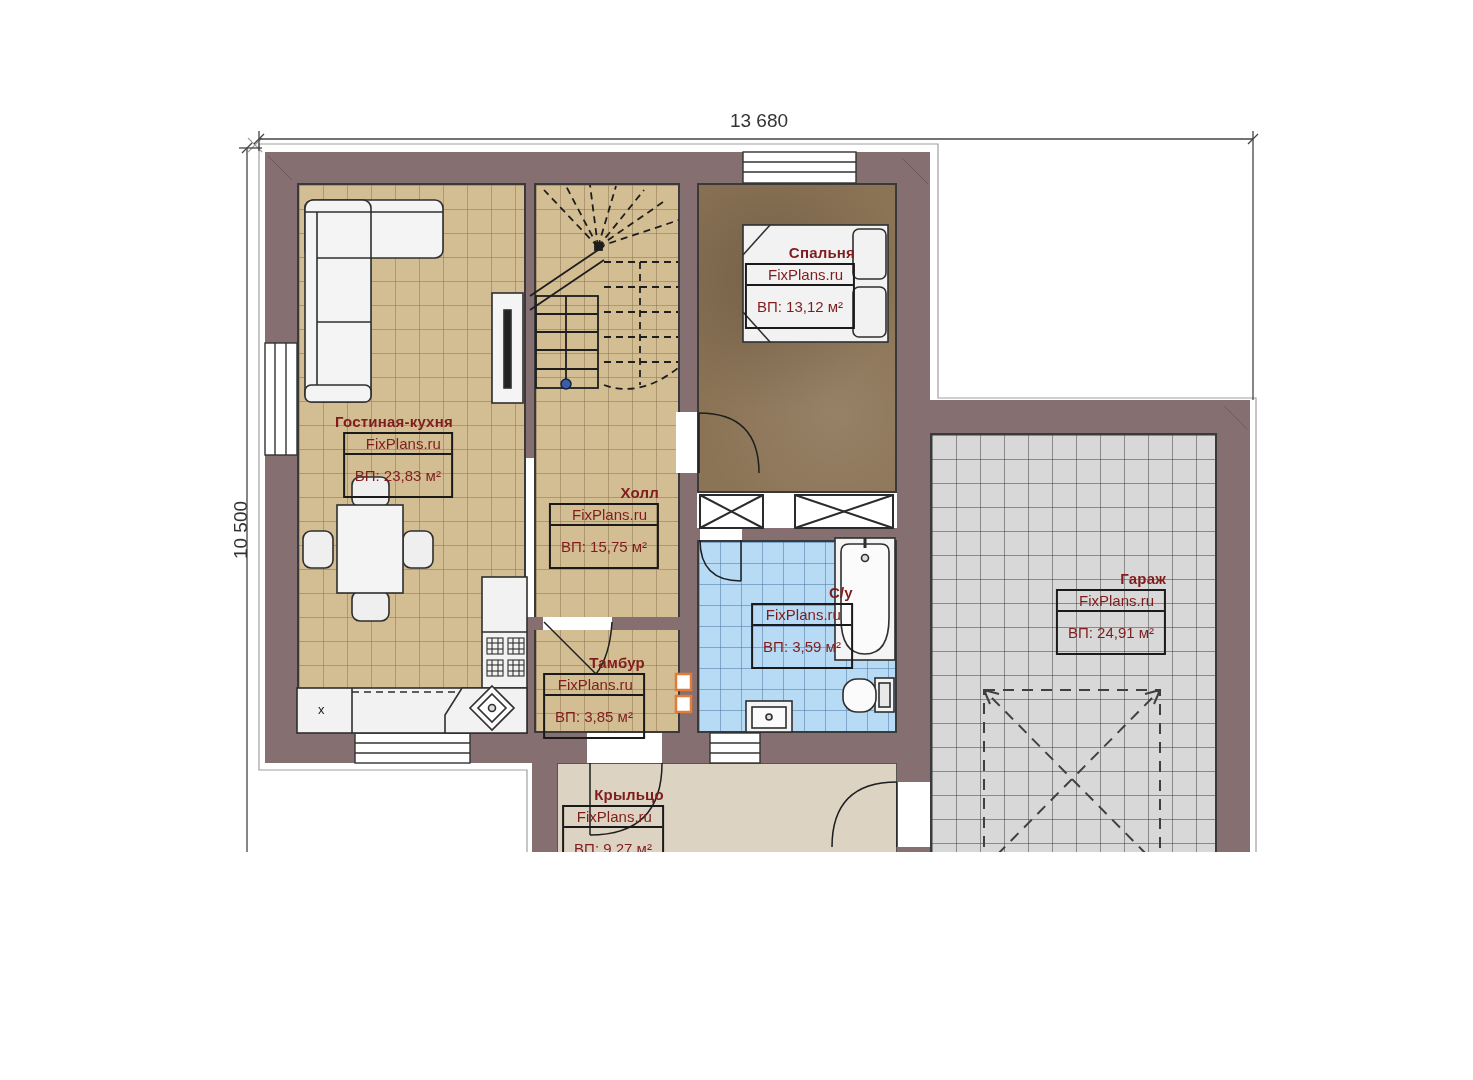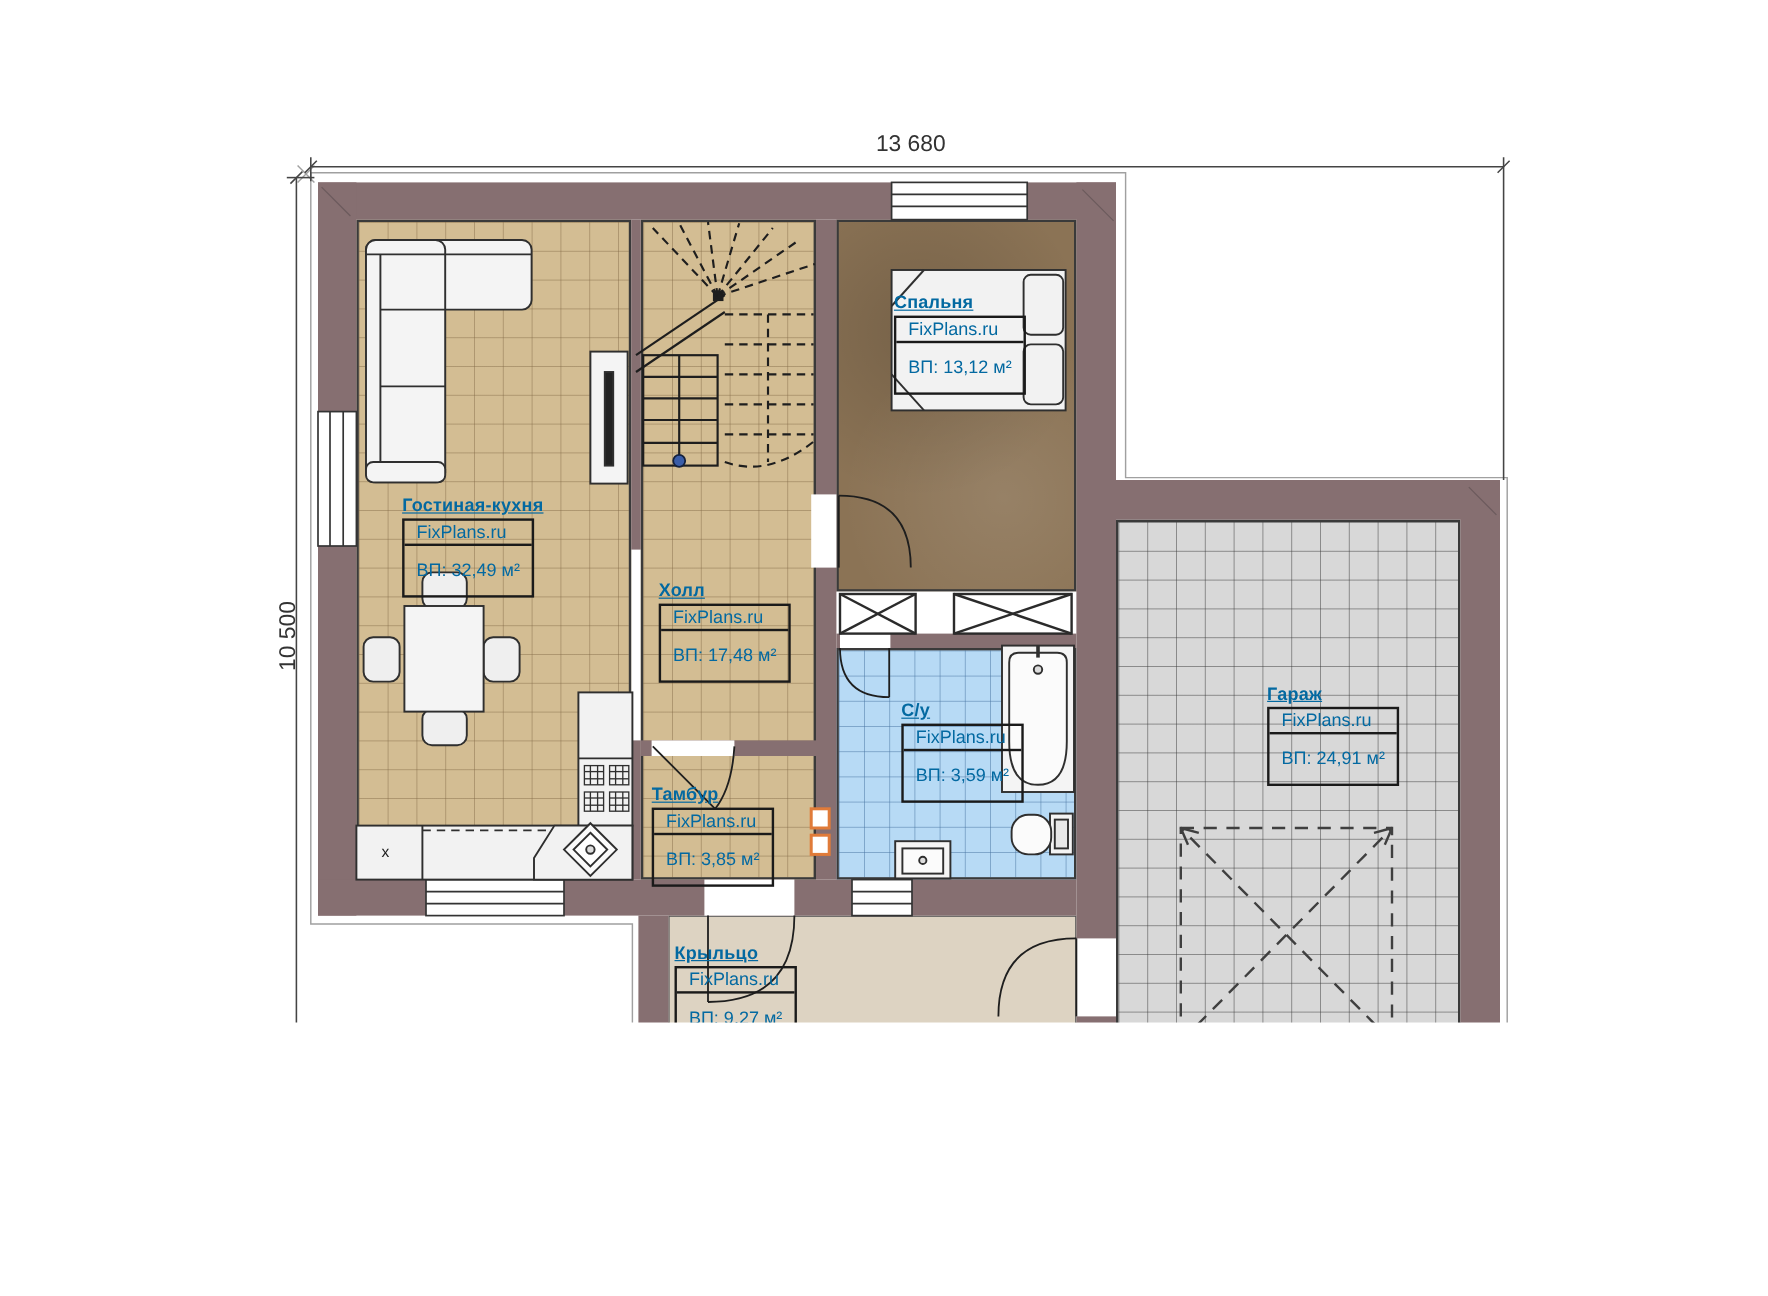--- a/index.html
+++ b/index.html
@@ -18,21 +18,21 @@
     background-image:linear-gradient(rgba(70,115,160,.5) 1px,transparent 1px),
                      linear-gradient(90deg,rgba(70,115,160,.5) 1px,transparent 1px);
     background-size:21px 21px;}
   .floor-garage{background-color:var(--floor_garage,#D8D8D8);
     background-image:linear-gradient(rgba(60,60,60,.5) 1px,transparent 1px),
                      linear-gradient(90deg,rgba(60,60,60,.5) 1px,transparent 1px);
     background-size:24px 24px;}
   .floor-porch{background-color:var(--floor_porch,#DDD3C2);}
   .floor-white{background:#fff;}
   svg.linework{position:absolute;left:0;top:0;z-index:3;}
-  .room-label{position:absolute;transform:translateX(-50%);text-align:left;color:#0369a1;z-index:5;white-space:nowrap;text-decoration:underline;}
+  .room-label{position:absolute;transform:translateX(-50%);text-align:right;color:#7f1d1d;z-index:5;white-space:nowrap;}
   .room-name{font-weight:bold;font-size:15px;letter-spacing:.2px;}
   .label-box{border:2px solid #1a1a1a;margin-top:2px;display:inline-block;}
   .label-brand{padding:1px 10px;border-bottom:2px solid #1a1a1a;font-size:15px;}
   .label-area{padding:12px 10px;font-size:15px;}
   .dim{position:absolute;color:#333;font-size:19px;z-index:5;text-align:center;}
   .dim-left{transform:rotate(-90deg);}
   .kitchen-x{position:absolute;z-index:5;font-size:13px;color:#222;}
 </style>
 </head>
 <body>
@@ -298,28 +298,28 @@
     </g>
   </svg>
 
   <div class="dim" style="left:709px;top:110px;width:100px;">13 680</div>
   <div class="dim dim-left" style="left:191px;top:519px;width:100px;height:22px;">10 500</div>
 
   <div class="room-label" style="left:394px;top:413px;">
     <div class="room-name">Гостиная-кухня</div>
     <div class="label-box">
       <div class="label-brand">FixPlans.ru</div>
-      <div class="label-area">ВП: 32,49 м²</div>
+      <div class="label-area">ВП: 23,83 м²</div>
     </div>
   </div>
   <div class="room-label" style="left:604px;top:484px;">
     <div class="room-name">Холл</div>
     <div class="label-box">
       <div class="label-brand">FixPlans.ru</div>
-      <div class="label-area">ВП: 17,48 м²</div>
+      <div class="label-area">ВП: 15,75 м²</div>
     </div>
   </div>
   <div class="room-label" style="left:800px;top:244px;">
     <div class="room-name">Спальня</div>
     <div class="label-box">
       <div class="label-brand">FixPlans.ru</div>
       <div class="label-area">ВП: 13,12 м²</div>
     </div>
   </div>
   <div class="room-label" style="left:766px;top:584px;margin-left:36px;">

